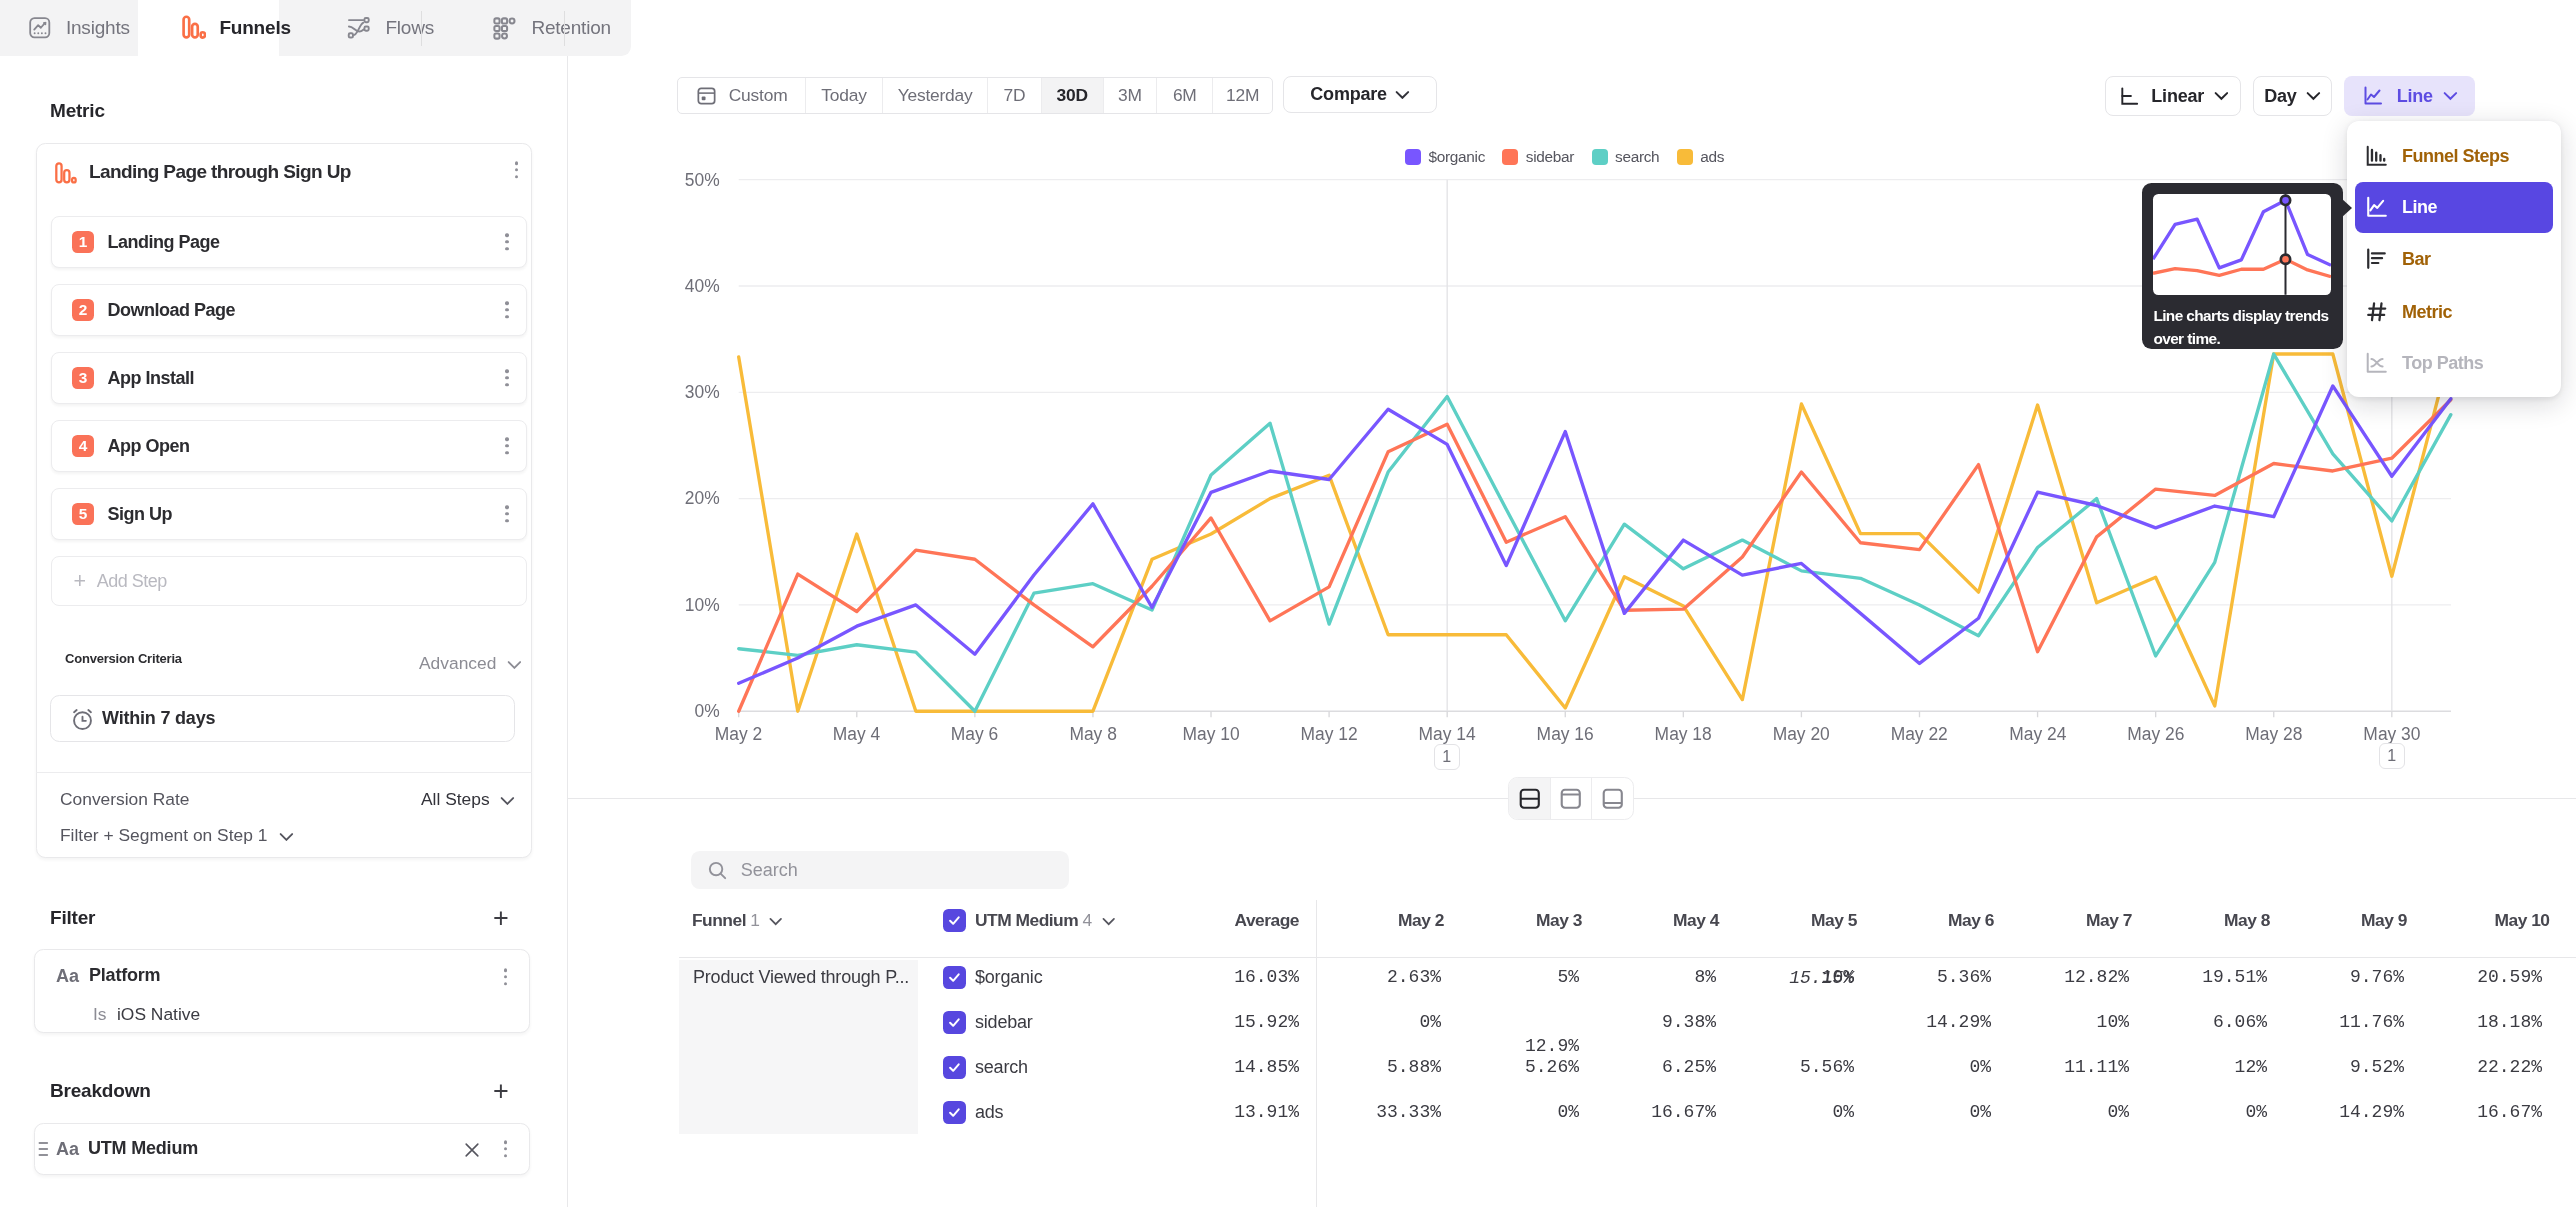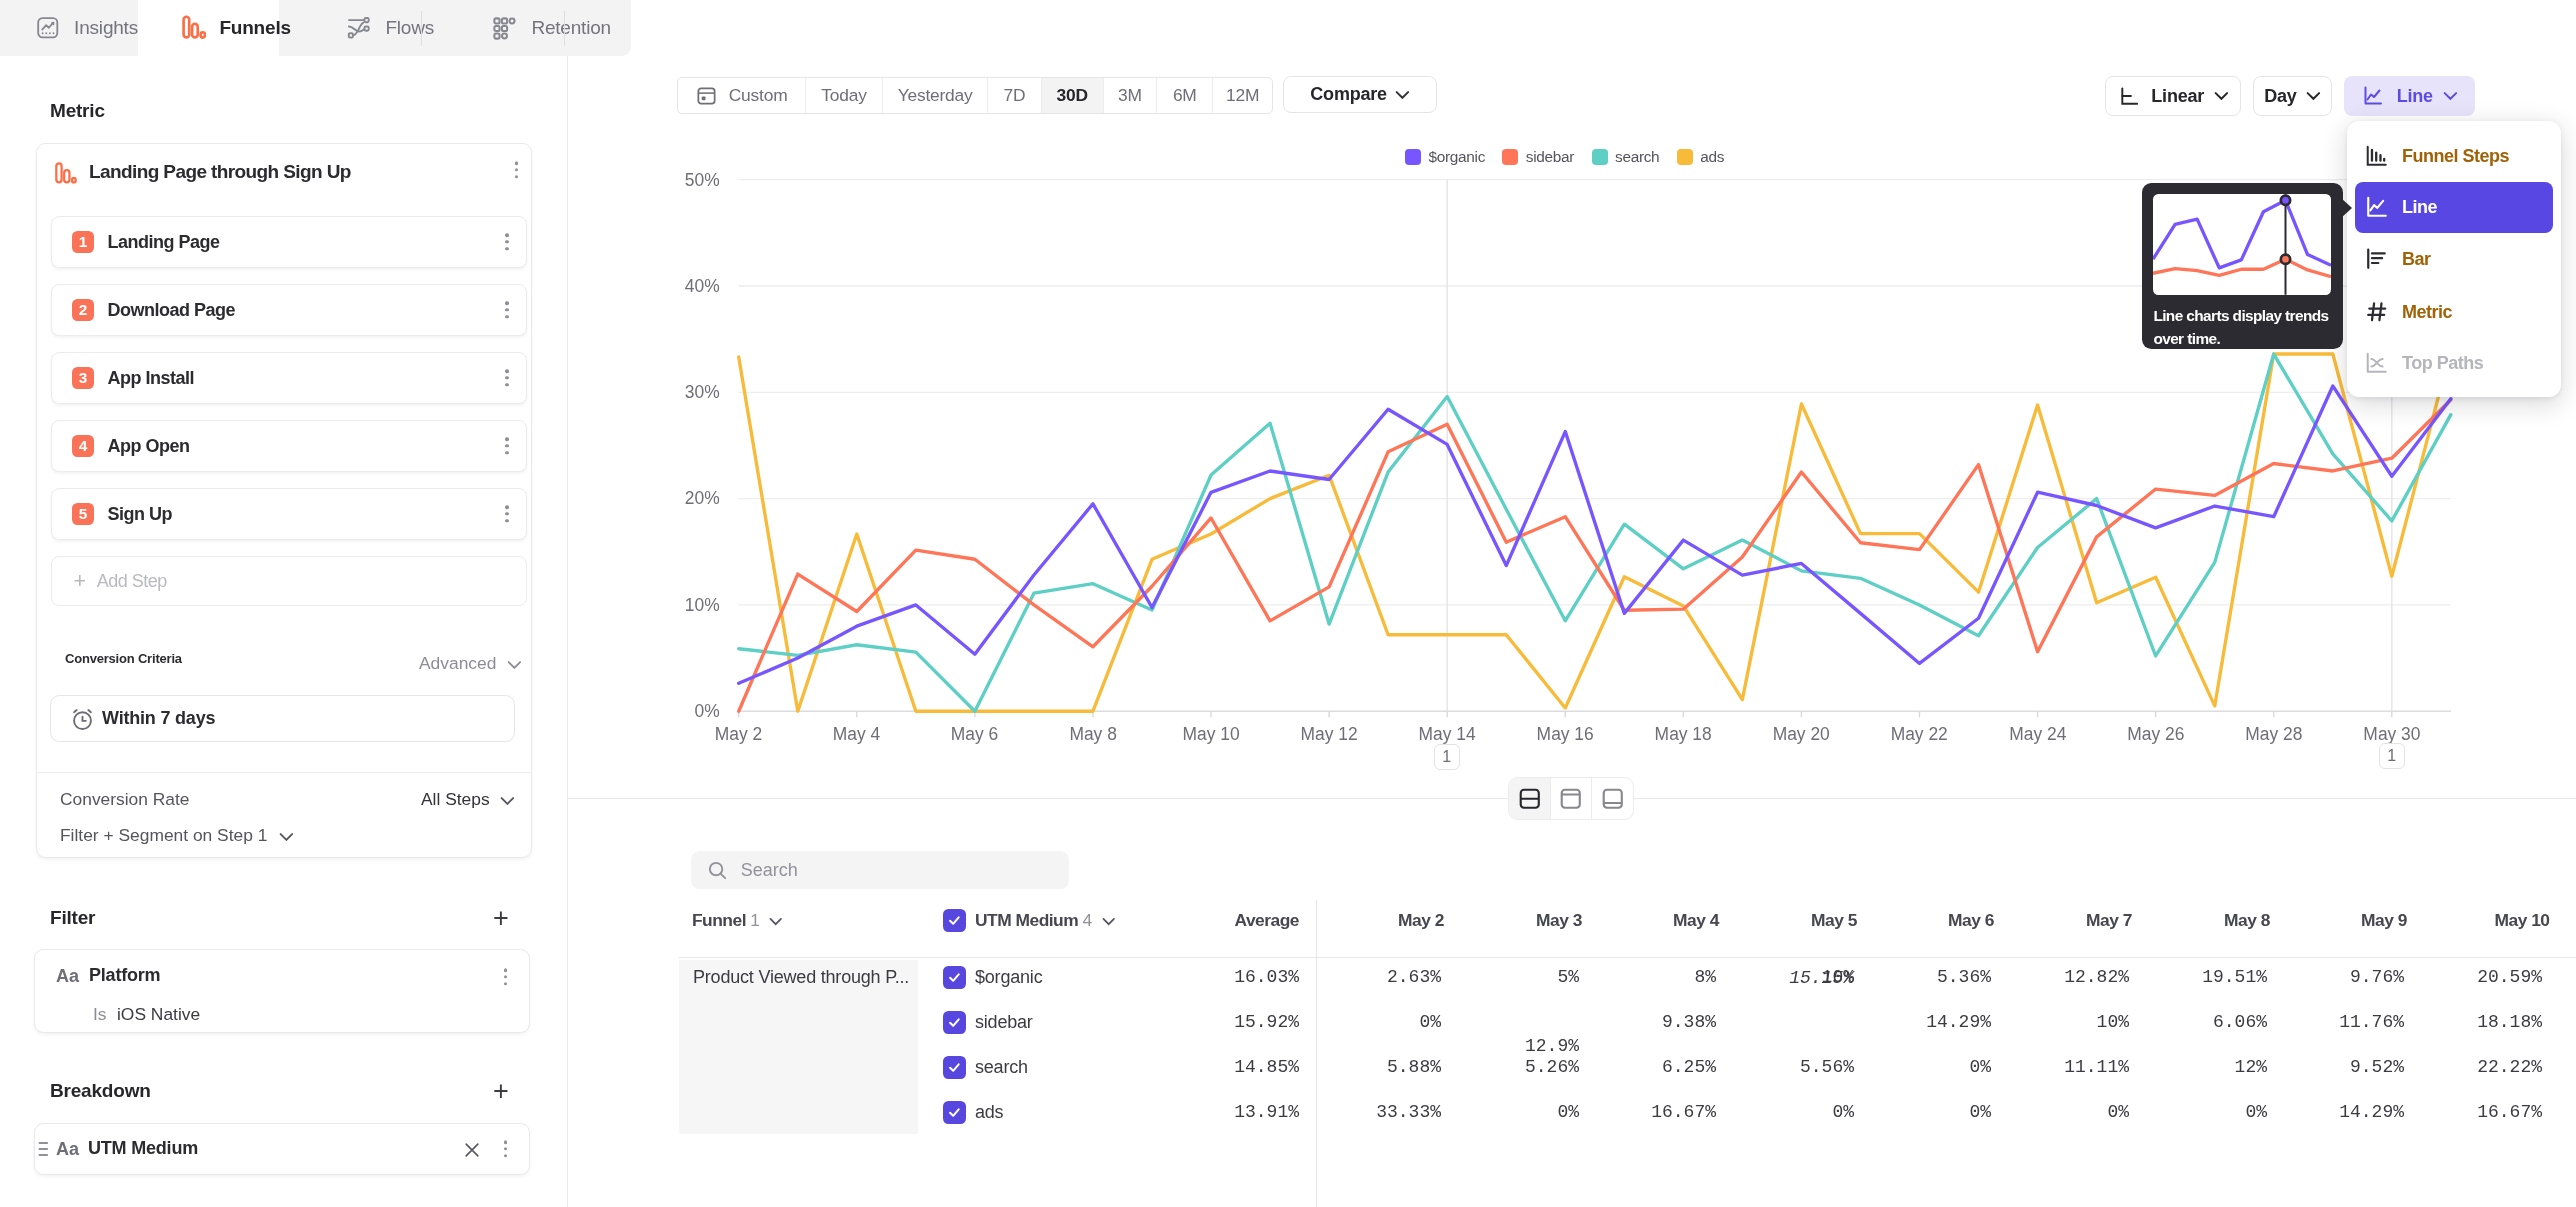--- a/index.html
+++ b/index.html
@@ -78,21 +78,21 @@
 .tip .txt { position:absolute; left:11.4px; top:121px; font-size:15.4px; font-weight:700;
   letter-spacing:-0.6px; color:#fff; line-height:23px; white-space:nowrap; }
 .tiparrow { position:absolute; left:2341px; top:198px; width:0; height:0;
   border-top:10px solid transparent; border-bottom:10px solid transparent; border-left:11.4px solid #2b2b31; }
 </style>
 </head>
 <body>
 
 <div class="sidebar-border"></div>
 <div class="tabstrip"></div>
-<div class="tab" style="left:0;width:138px;justify-content:flex-end;">
+<div class="tab" style="left:0;width:138px;">
   <span class="ic" style="margin-left:27px;">
     <svg width="25.5" height="25.5" viewBox="0 0 24 24" fill="none" stroke="#87878f" stroke-width="1.7">
       <rect x="3" y="3" width="18" height="18" rx="4"></rect>
       <path d="M6.8 13.8 L10.5 9.6 L13 12 L17.2 7.2" stroke-linecap="round" stroke-linejoin="round"></path>
       <path d="M16 7.5 H17.3 V8.8" stroke-linecap="round"></path>
       <circle cx="7.2" cy="17.2" r="0.9" fill="#87878f" stroke="none"></circle>
       <circle cx="10.6" cy="17.2" r="0.9" fill="#87878f" stroke="none"></circle>
       <circle cx="14" cy="17.2" r="0.9" fill="#87878f" stroke="none"></circle>
       <circle cx="17.4" cy="17.2" r="0.9" fill="#87878f" stroke="none"></circle>
     </svg>

